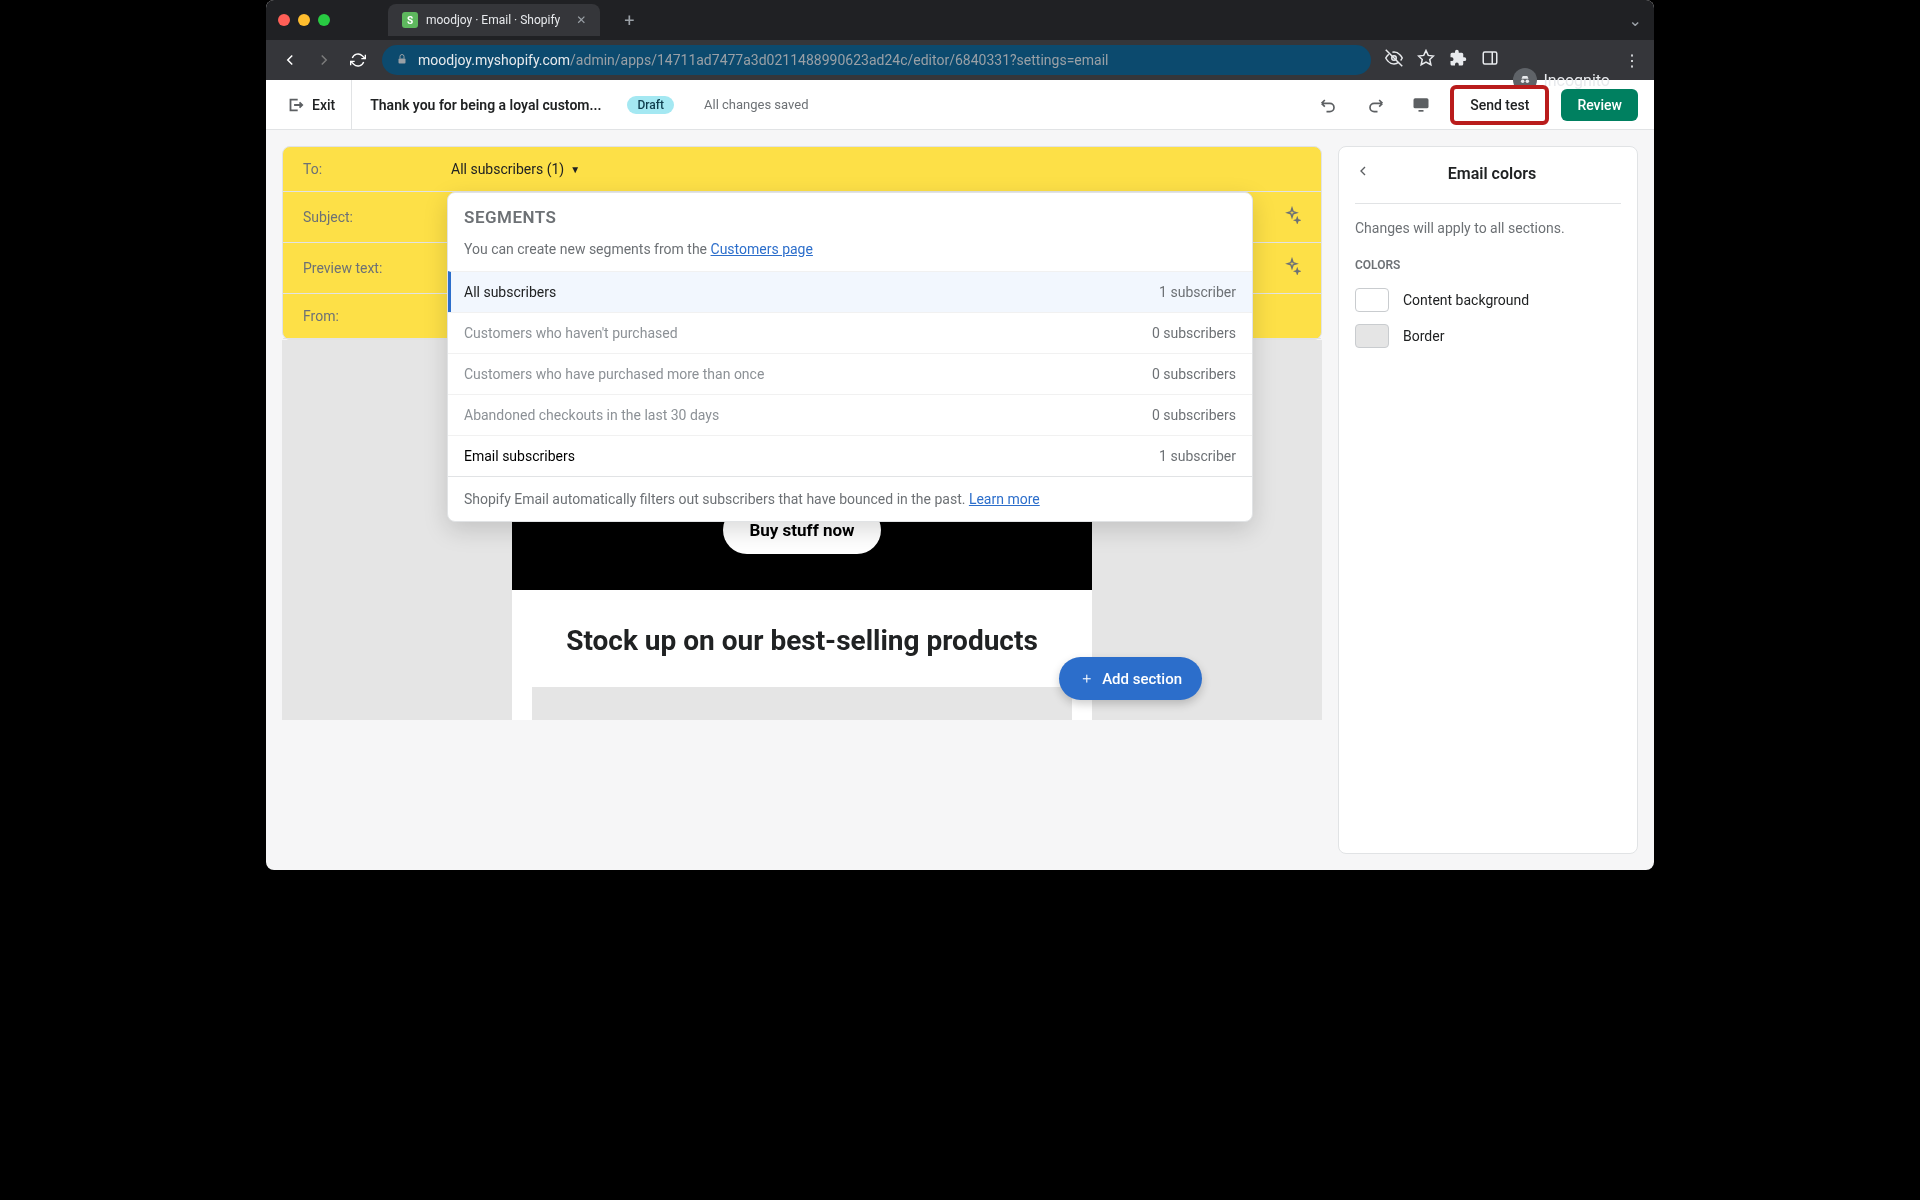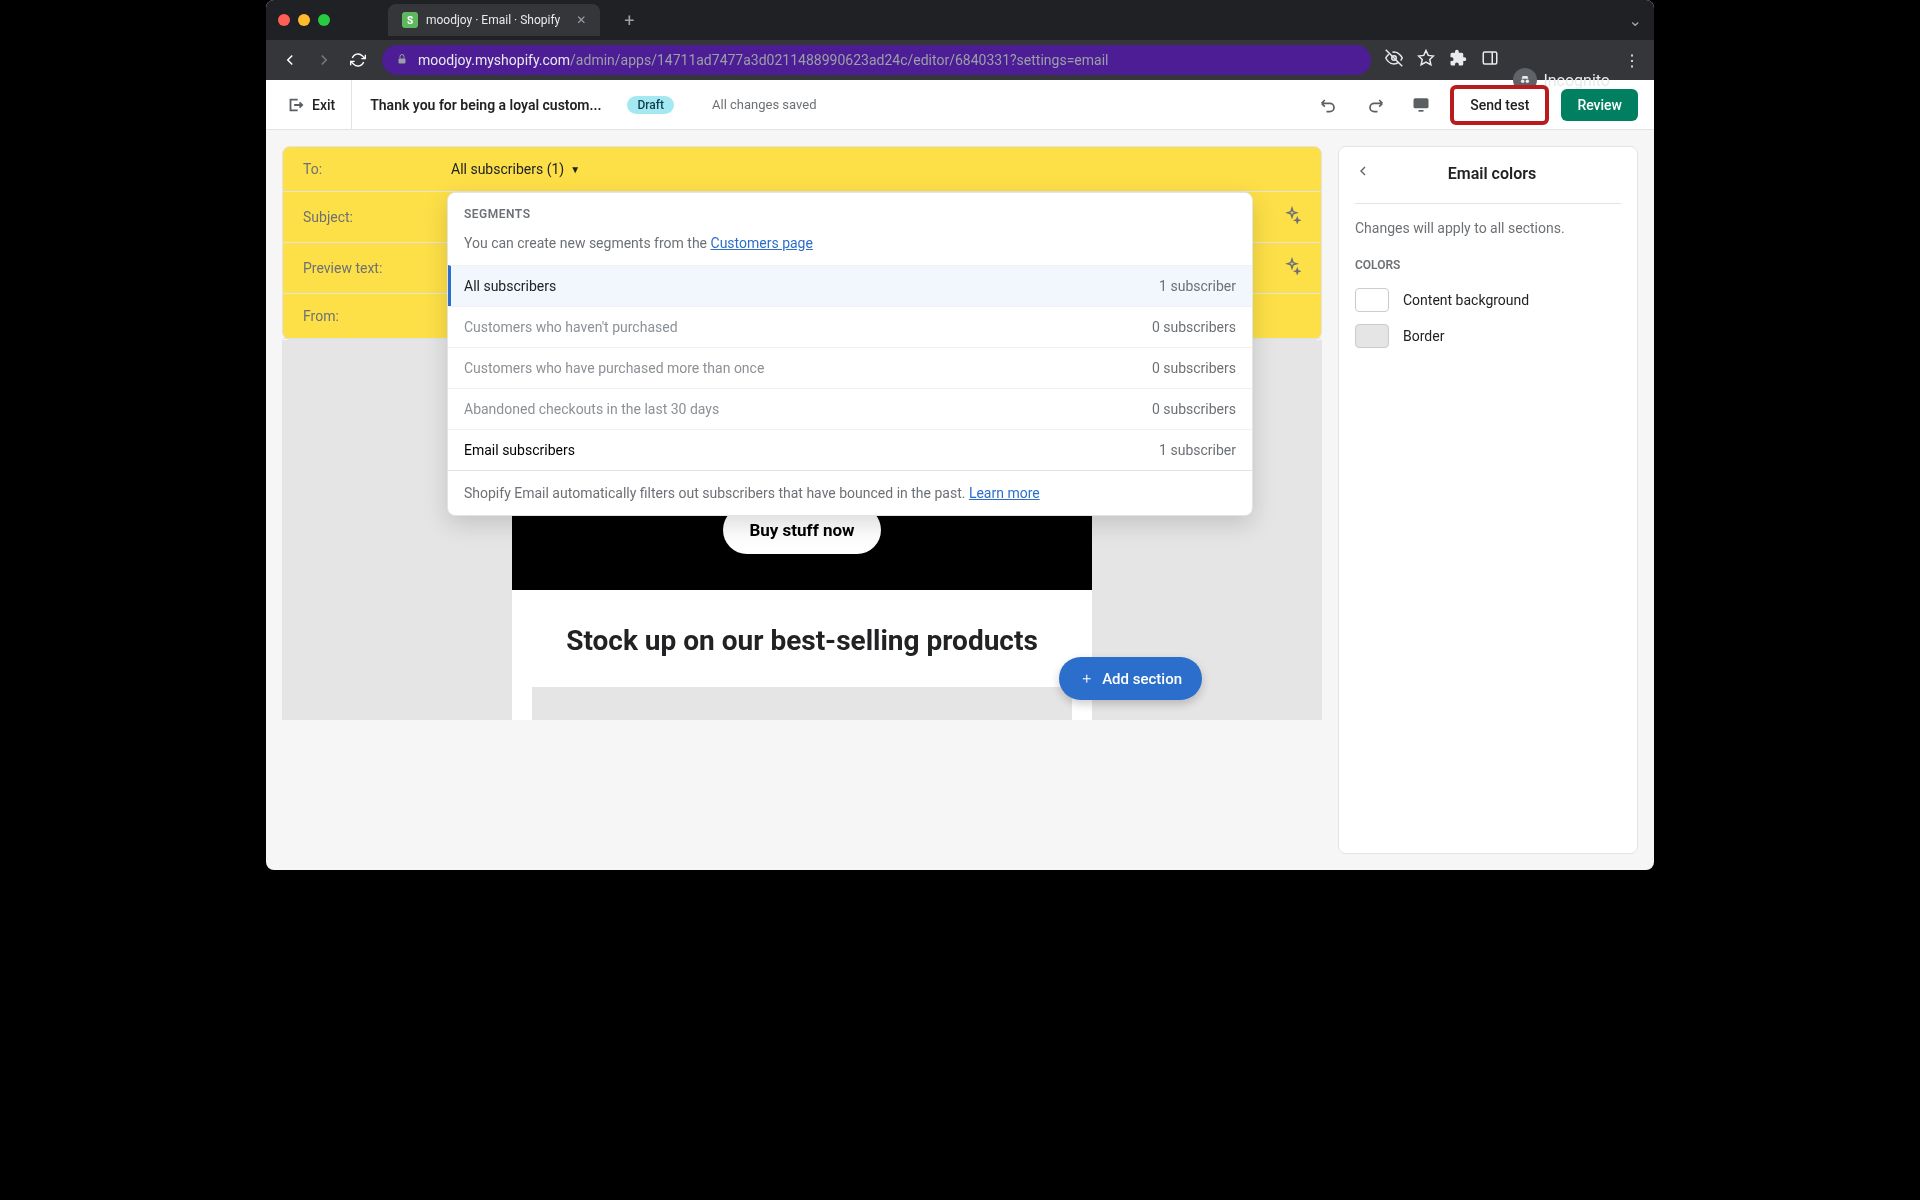--- a/index.html
+++ b/index.html
@@ -17,33 +17,33 @@
     .tab-favicon { width: 16px; height: 16px; background: #5eb85e; border-radius: 3px; display:flex; align-items:center; justify-content:center; color:#fff; font-size:10px; font-weight:bold;}
     .tab-title { color: #e8eaed; font-size: 12px; max-width: 160px; white-space: nowrap;}
     .tab-close { color: #9aa0a6; font-size: 12px; margin-left: 8px;}
     .tab-plus { color: #9aa0a6; font-size: 18px; margin-left: 16px; }
     .chrome-chevron { color: #9aa0a6; margin-left: auto; }
     
     
     .url-bar-row { height: 40px; background: #35363a; display: flex; align-items: center; padding: 0 14px; gap: 14px; }
     .nav-icon { color: #ffffff; font-size: 18px; display:flex; align-items:center; justify-content:center; width:20px;}
     .nav-icon.disabled { color: #7a7a7a;}
-    .url-bar { flex: 1; background: #4c1d95; border-radius: 20px; height: 30px; display: flex; align-items: center; padding: 0 14px; gap: 10px; color: #9aa0a6; font-size: 14px;}
+    .url-bar { flex: 1; background: #0c4a6e; border-radius: 20px; height: 30px; display: flex; align-items: center; padding: 0 14px; gap: 10px; color: #9aa0a6; font-size: 14px;}
     .url-domain { color: #e8eaed;}
     .url-icons-right { display: flex; gap: 14px; align-items: center; color: #e8eaed;}
     .incognito-badge { display:flex; align-items:center; gap:6px; color:#e8eaed;margin-top:40px;}
     .incognito-circle { width:24px; height:24px; border-radius:50%; background:#5f6368; display:flex; align-items:center; justify-content:center;}
     
     
     .app-header { height: 50px; background: #ffffff; border-bottom: 1px solid #e1e3e5; display: flex; align-items: center; padding: 0 16px; gap: 18px; }
     .exit-btn { display: flex; align-items: center; gap: 8px; color: #202223; font-size: 14px; font-weight: 500; padding: 6px 4px; border-right: 1px solid #e1e3e5; padding-right: 16px; height: 100%;}
     .exit-icon { width:18px; height:18px; }
     .page-title { font-size: 14px; font-weight: 600; color: #202223; }
     .draft-badge { background: #a4e8f2; color: #103e4e; padding: 2px 10px; border-radius: 10px; font-size: 12px; font-weight: 500; margin-left: 8px;}
-    .save-status { color: #6d7175; font-size: 13px; margin-left: 20px;}
+    .save-status { color: #6d7175; font-size: 13px; margin-left: 12px;}
     .header-actions { margin-left: auto; display: flex; align-items: center; gap: 12px;}
     .icon-btn { width: 34px; height: 34px; display: flex; align-items: center; justify-content: center; color: #5c5f62;}
     .btn { padding: 8px 16px; border-radius: 6px; font-size: 14px; font-weight: 500; border: 4px solid #b91c1c; background: #fff; color: #202223;}
     .btn-primary { background: #008060; color: #fff; border: none;}
     
     
     .main-layout { display: flex; height: calc(100% - 130px); }
     .editor-column { flex: 1; padding: 16px; overflow: hidden; position: relative;}
     .sidebar { width: 300px; background: #ffffff; border-radius: 8px; margin: 16px 16px 16px 0; padding: 16px; border: 1px solid #e1e3e5;}
     
@@ -51,21 +51,21 @@
     .form-card { background: #fde047; border-radius: 8px; border: 1px solid #e1e3e5; }
     .form-row { display: flex; align-items: center; padding: 14px 20px; border-bottom: 1px solid #e1e3e5; position: relative;}
     .form-row:last-child { border-bottom: none;}
     .form-label { width: 148px; color: #6d7175; font-size: 14px;}
     .form-value { color: #202223; font-size: 14px; display:flex; align-items:center; gap:6px;}
     .ai-sparkle { margin-left:auto; color:#6d7175;}
     .dropdown-caret { font-size: 10px; }
     
     
     .dropdown-panel { position: absolute; left: 164px; top: 45px; right: 68px; background: #fff; border: 1px solid #e1e3e5; border-radius: 8px; box-shadow: 0 8px 24px rgba(0,0,0,0.15); z-index: 100; overflow: hidden;}
-    .dd-header { padding: 14px 16px 4px; font-size: 12px; font-weight: 600; color: #6d7175; letter-spacing: 0.5px;}
+    .dd-header { padding: 14px 16px 4px; font-size: 17px; font-weight: 600; color: #6d7175; letter-spacing: 0.5px;}
     .dd-helper { padding: 10px 16px 14px; font-size: 14px; color: #6d7175;}
     .dd-helper a { color: #2c6ecb; text-decoration: underline;}
     .dd-item { display: flex; justify-content: space-between; padding: 12px 16px; font-size: 14px; border-top: 1px solid #f1f1f1;}
     .dd-item.selected { background: #f2f7fe; border-left: 3px solid #2c6ecb; padding-left: 13px; color: #202223; gap: 44px;}
     .dd-item .name.muted { color: #8c9196;}
     .dd-item .count { color: #6d7175;}
     .dd-item.selected .name { color: #202223; font-weight: 400;}
     .dd-footer { padding: 14px 16px; font-size: 14px; color: #6d7175; border-top: 1px solid #e1e3e5;}
     .dd-footer a { color: #2c6ecb; text-decoration: underline;}
     

